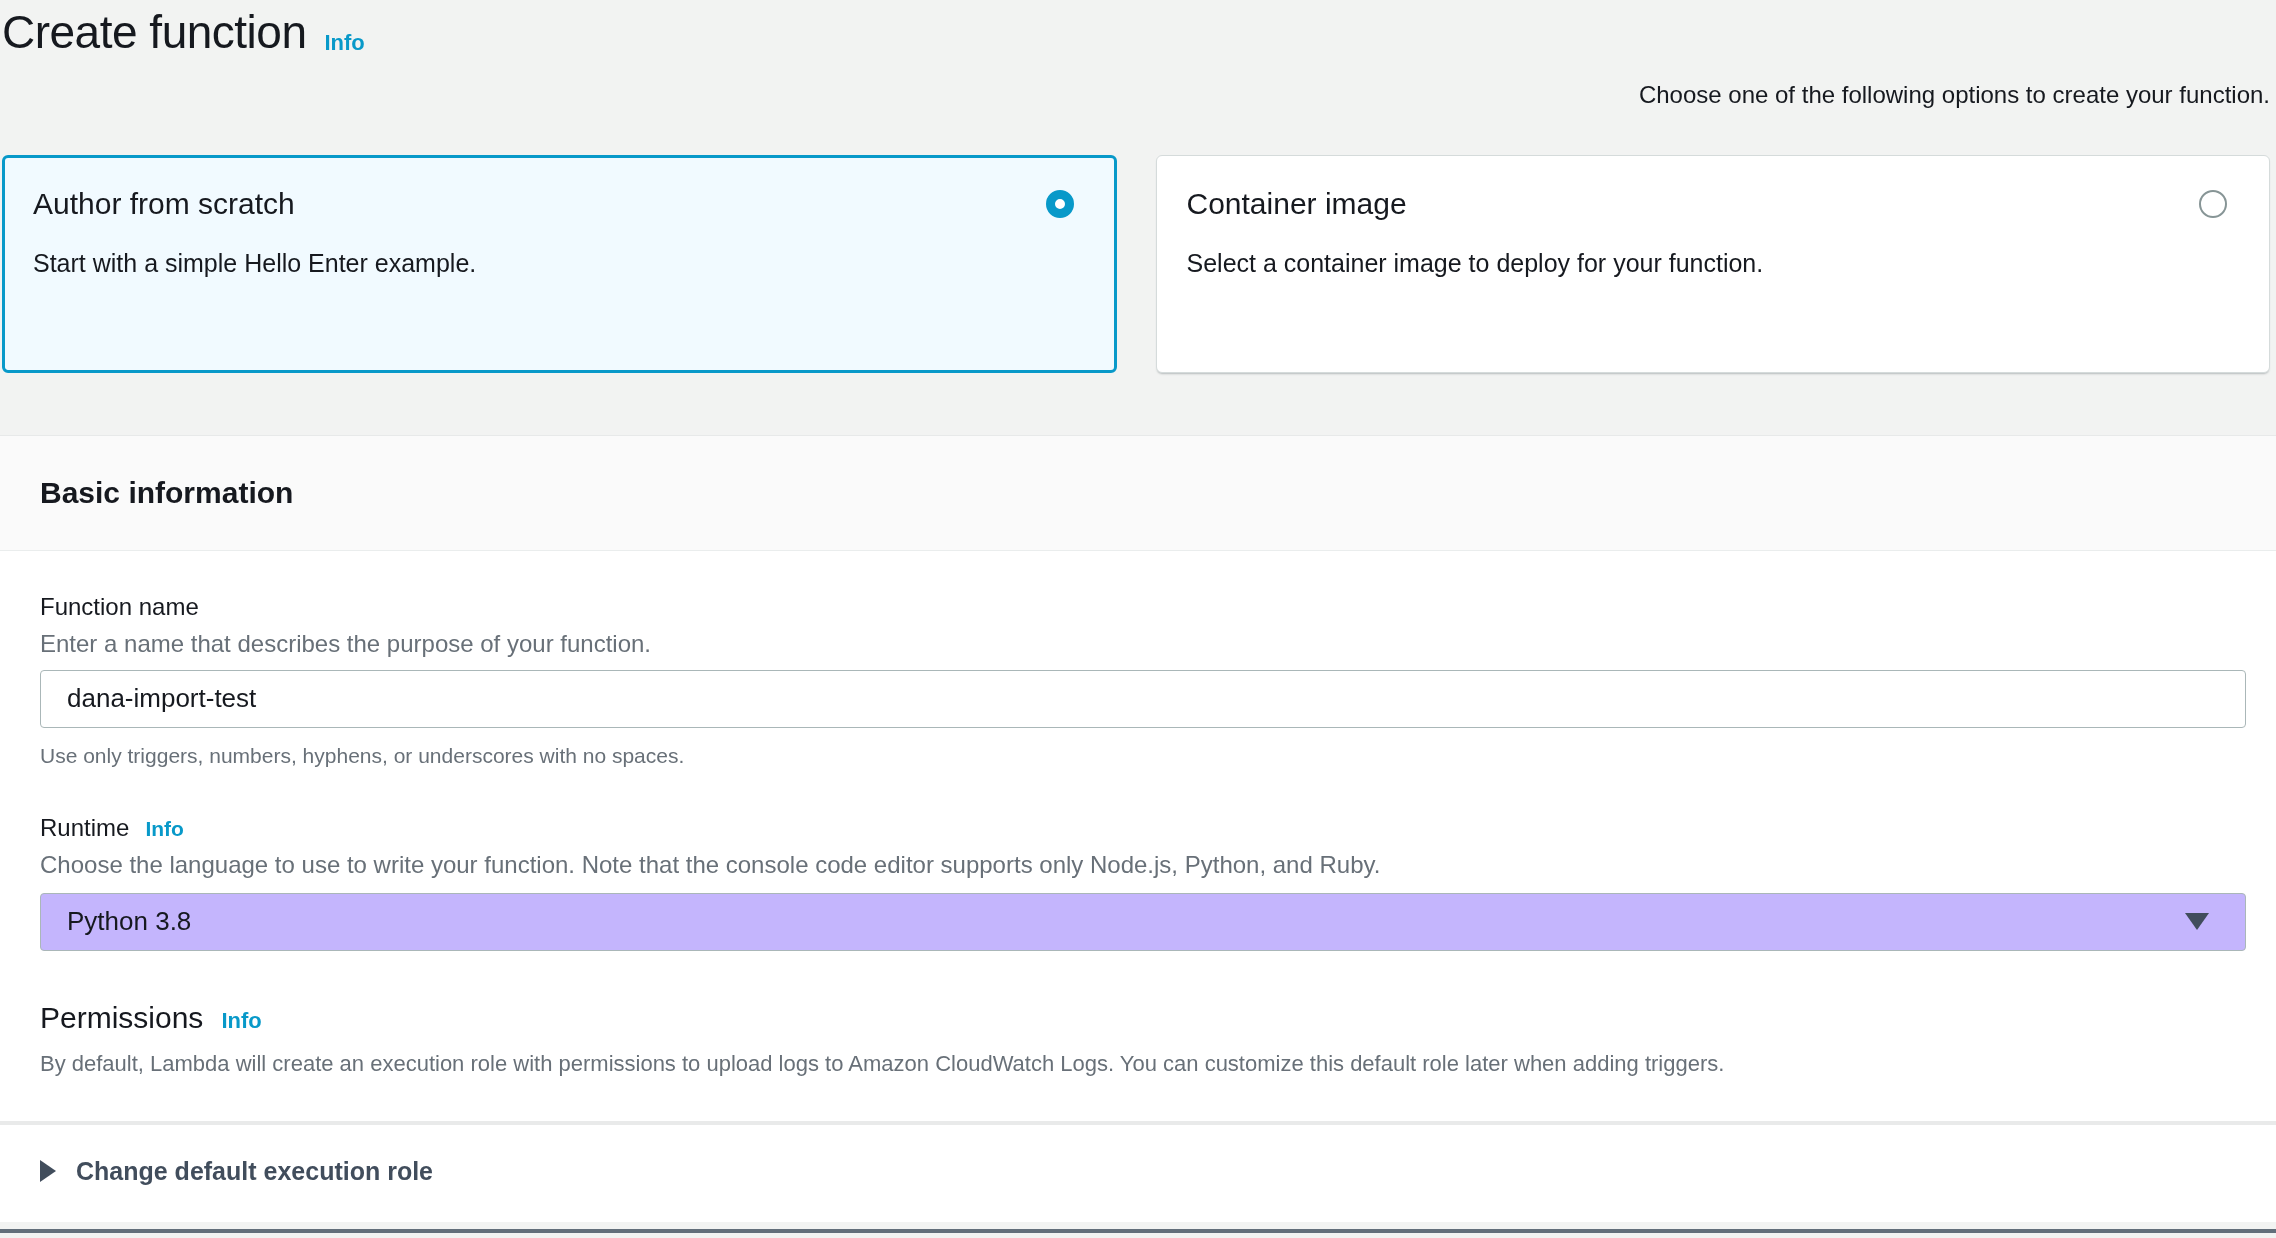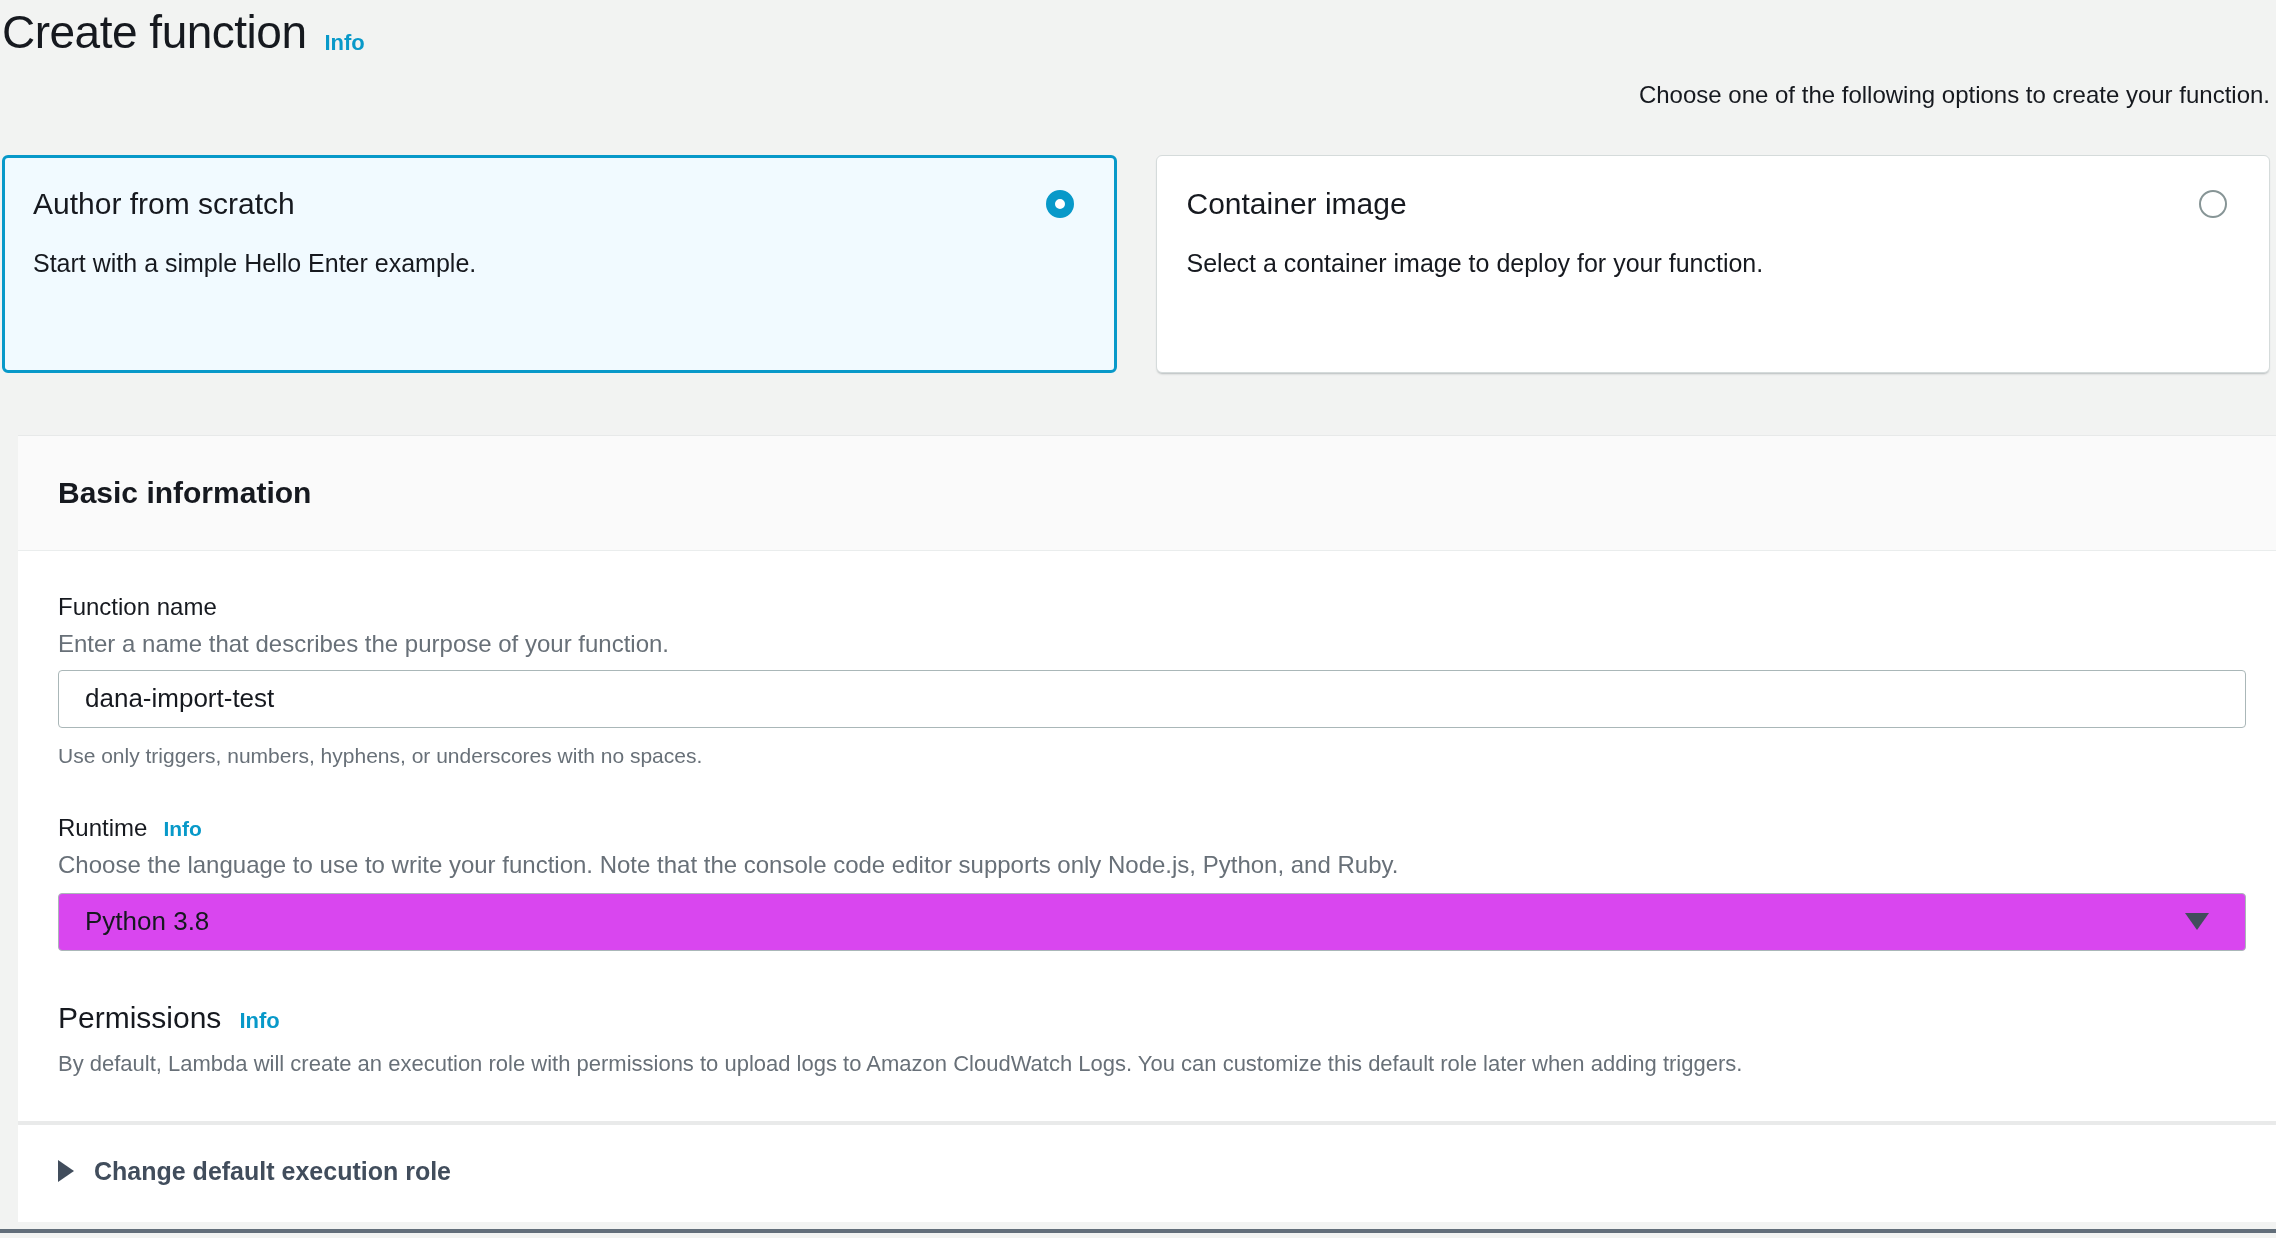--- a/index.html
+++ b/index.html
@@ -39,21 +39,21 @@
     padding: 28px 28px 0 28px;
   }
   .card-head { display: flex; align-items: center; justify-content: space-between; }
   .card-title { font-size: 30px; line-height: 1.2; }
   .radio { width: 28px; height: 28px; border-radius: 50%; background: #fff; flex: 0 0 auto; margin-right: 12px; }
   .radio.off { border: 2px solid #879596; }
   .radio.on  { border: 9px solid #0899c9; }
   .card-desc { margin-top: 22px; font-size: 25px; line-height: 38px; padding-right: 50px; }
 
   
-  .panel { margin-top: 62px; padding-left: 18px; }
+  .panel { margin-top: 62px; }
   .panel-header {
     height: 116px;
     background: #fafafa;
     border-top: 1px solid #e7e9e9;
     border-bottom: 1px solid #eaeded;
     display: flex; align-items: center;
     padding-left: 40px;
   }
   .panel-header h2 { margin: 0; font-size: 30px; font-weight: 700; }
   .panel-body {
@@ -74,21 +74,21 @@
     background: #fff;
     border: 1px solid #aab7b8; border-radius: 4px;
     outline: none;
   }
   .constraint { margin-top: 16px; font-size: 21px; color: #687078; }
 
   .runtime-block { margin-top: 46px; }
   .select-box {
     margin-top: 14px; height: 58px;
     border: 1px solid #aab7b8; border-radius: 4px;
-    background: #d946ef;
+    background: #c4b5fd;
     display: flex; align-items: center;
     padding: 0 26px;
     font-size: 26px;
     cursor: pointer;
   }
   .select-caret {
     margin-left: auto; margin-right: 10px;
     width: 0; height: 0;
     border-left: 12px solid transparent;
     border-right: 12px solid transparent;

